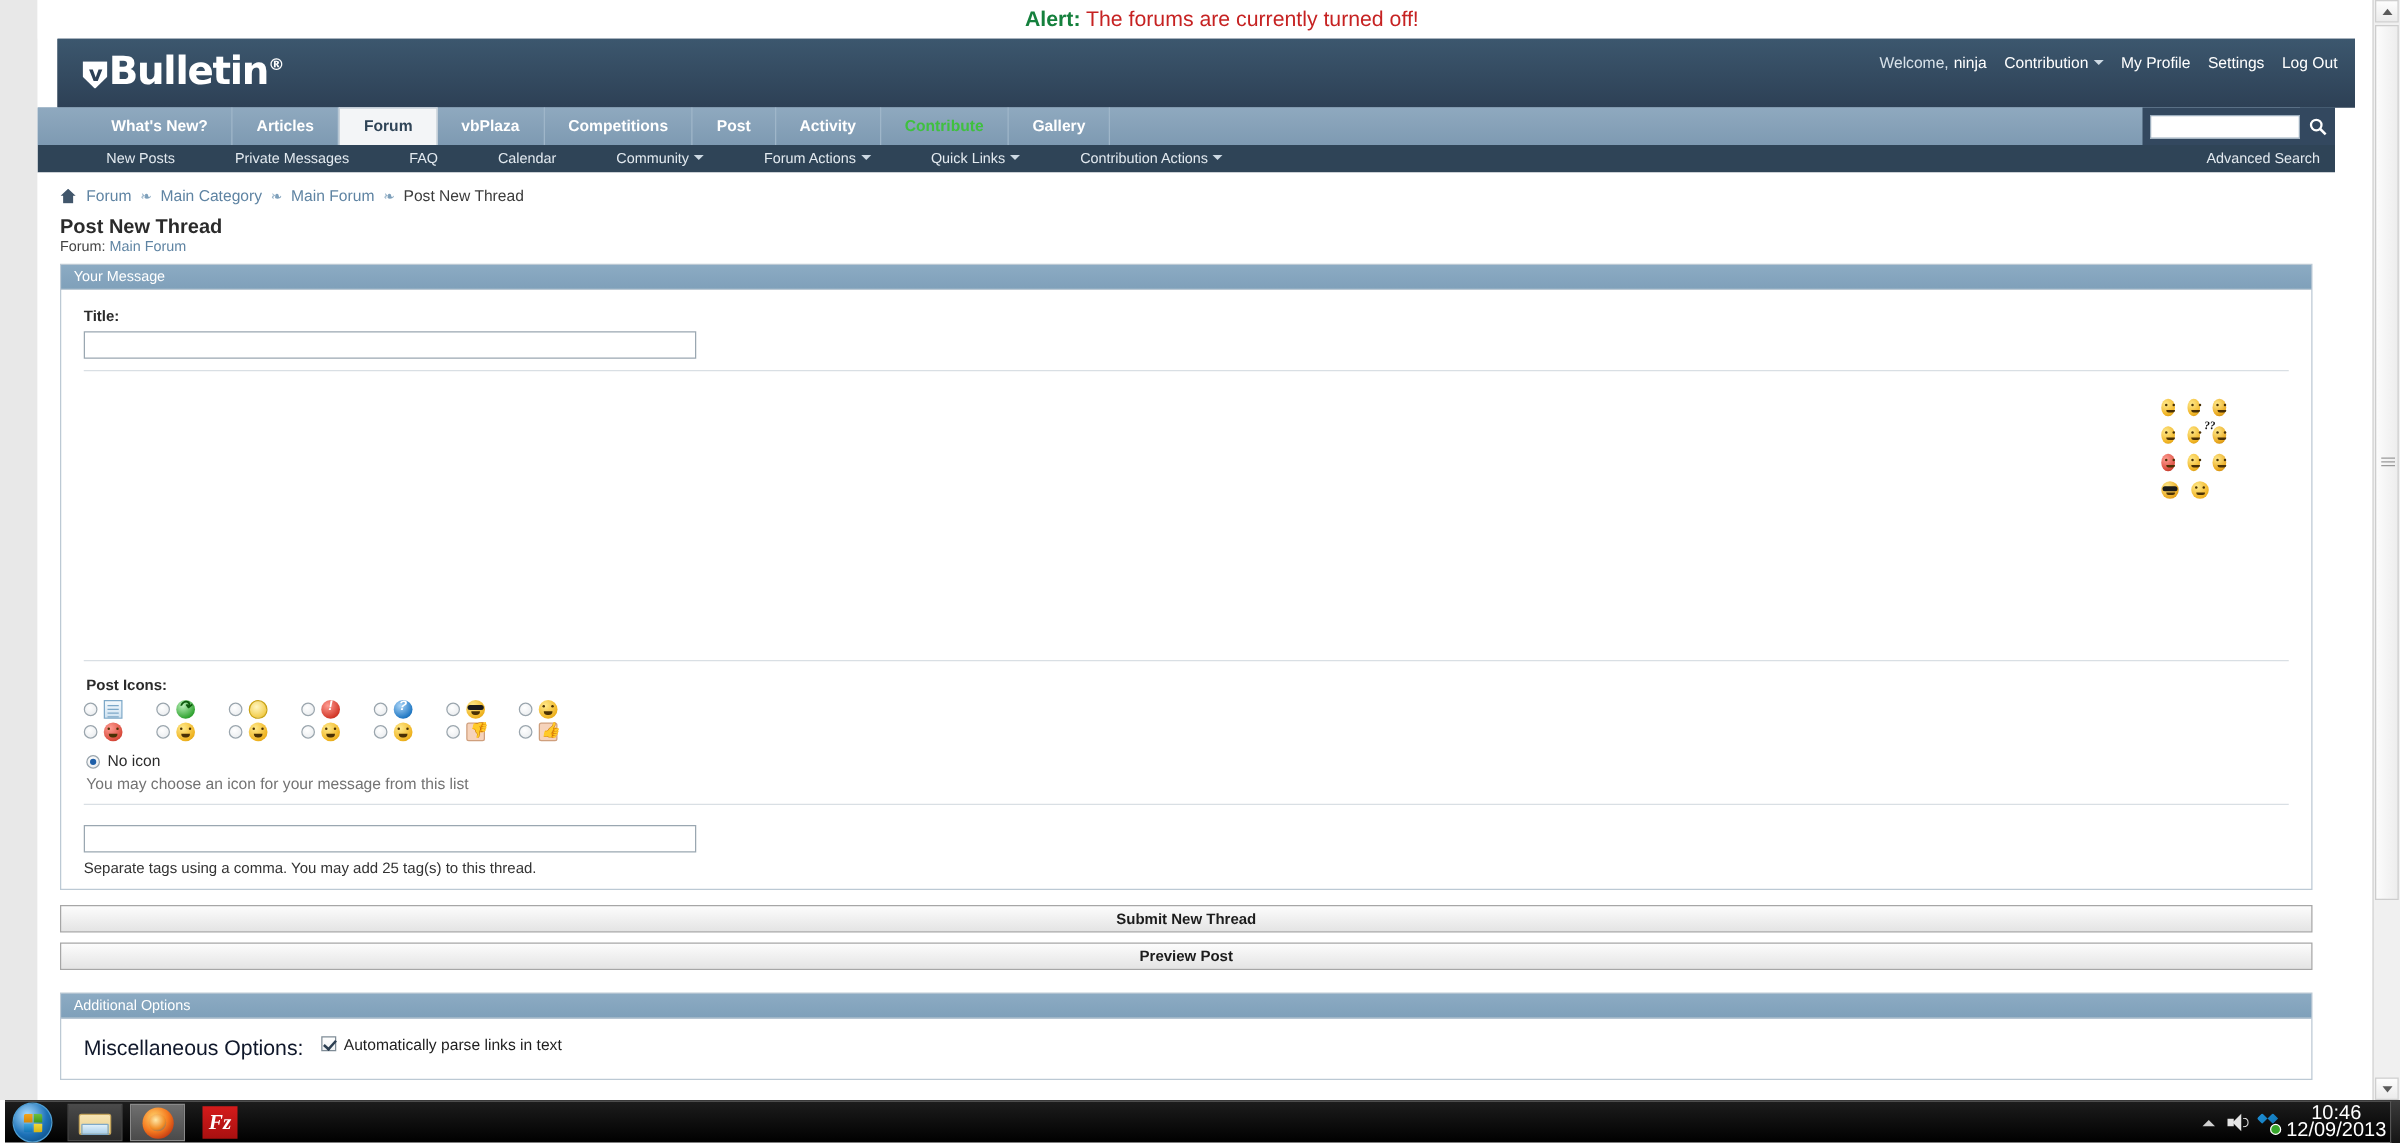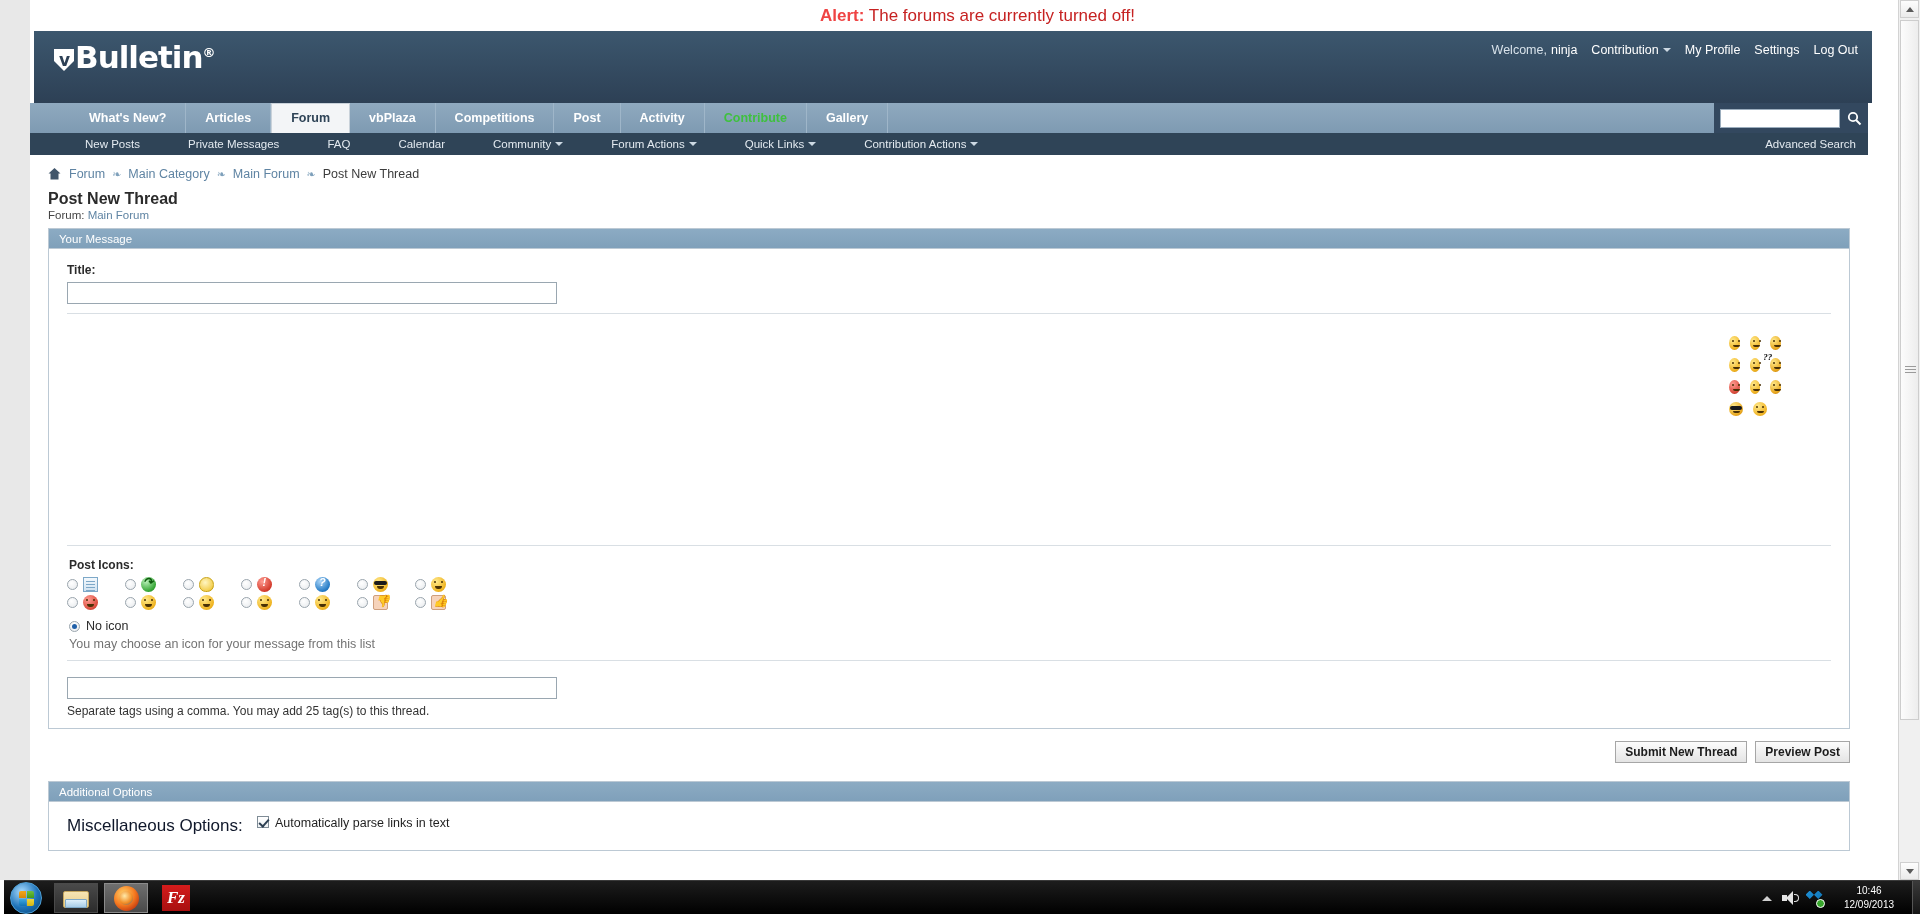--- a/index.html
+++ b/index.html
@@ -68,28 +68,28 @@
 
   
   #alert-banner {
     height: 31px;
     background: #ffffff;
     text-align: center;
     line-height: 31px;
     font-size: 17px;
     color: #c62222;
   }
-  #alert-banner .alert-strong { font-weight: bold; color: #ef4444; margin-left: 27px; }
+  #alert-banner .alert-strong { font-weight: bold; color: #15803d; margin-left: 27px; }
 
   
   #vb-header {
     position: relative;
-    margin-left: 4px;
+    margin-left: 16px;
     width: 1838px;
-    height: 72px;
+    height: 55px;
     background: linear-gradient(#3c576e, #2d4055);
     background-color: #33485f;
   }
   #logo {
     position: absolute; left: 20px; top: 8px;
     font-size: 31px; font-weight: bold; letter-spacing: -1px;
     color: #ffffff;
     font-family: "DejaVu Sans", sans-serif;
   }
   #logo .vglyph {
@@ -402,21 +402,21 @@
   }
   #no-icon-row .lbl { font-size: 12.5px; color: #2b2b2b; }
   .hint-text { font-size: 12.5px; color: #737373; margin-left: 2px; }
 
   #tags-block { margin-top: 16px; }
   #tags-hint { font-size: 12px; color: #333; margin-top: 5px; }
 
   
   #submit-row {
     display: flex; justify-content: flex-end; gap: 8px;
-    padding: 0 0 0 0; margin: -4px 0 18px 0;
+    padding: 0 0 0 0; margin: -4px 0 18px 0; flex-direction: column;
   }
   .btn {
     height: 22px;
     padding: 0 9px;
     font-size: 12px; font-weight: bold;
     color: #1c1c1c;
     background: linear-gradient(#fcfcfc,#e4e4e4);
     border: 1px solid #a6a6a6;
     cursor: pointer;
     font-family: "Liberation Sans", sans-serif;
@@ -551,21 +551,21 @@
                        50% 30%, 75% 0, 100% 30%, 75% 60%, 50% 30%);
   }
   #dropbox .badge {
     position: absolute; right: -2px; bottom: -2px;
     width: 9px; height: 9px; border-radius: 50%;
     background: #37a62b; border: 1px solid #ffffff;
   }
   #clock {
     width: 86px; height: 34px;
     display: flex; flex-direction: column; align-items: center; justify-content: center;
-    color: #ffffff; font-size: 10px; line-height: 14px;
+    color: #ffffff; font-size: 16px; line-height: 14px;
     cursor: pointer;
   }
   #show-desktop {
     width: 12px; height: 34px;
     background: linear-gradient(#3a3a3a,#141414);
     border-left: 1px solid #555;
   }
 </style>
 </head>
 <body>

